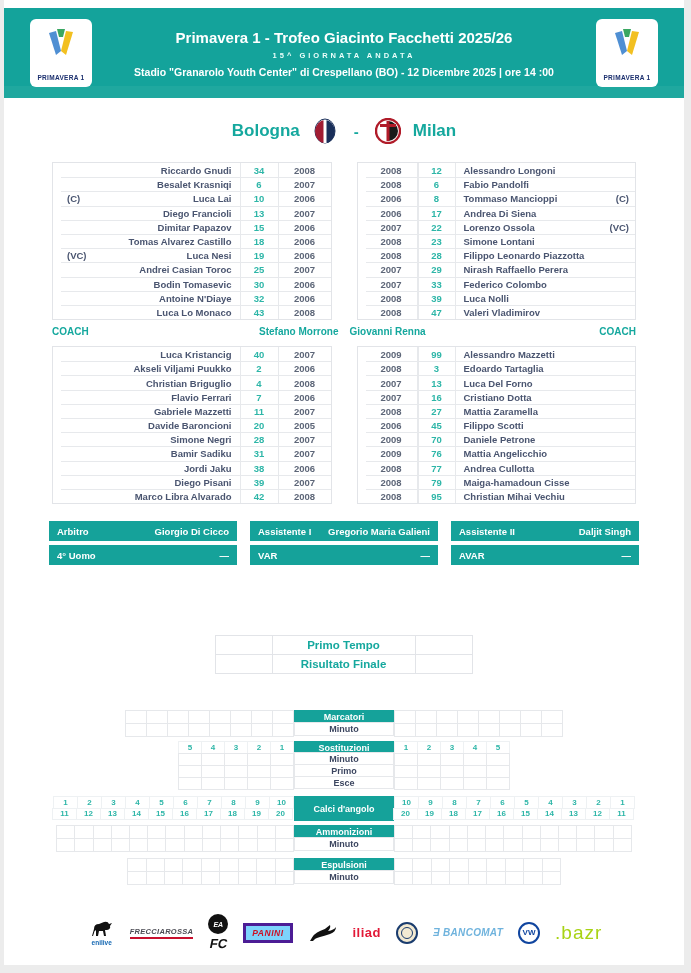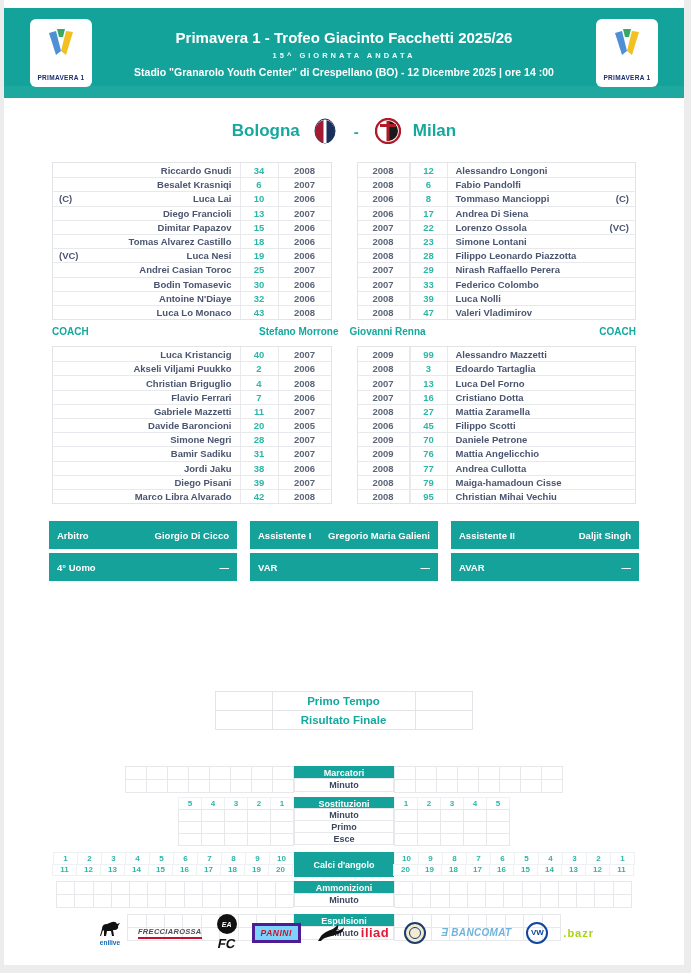--- a/index.html
+++ b/index.html
@@ -28,21 +28,21 @@
 
   
   .content { position:absolute; left:4px; right:7px; top:98px; }
   .match-row { display:flex; align-items:center; justify-content:center; gap:12px; margin-top:16px; height:34px; }
   .team-name { font-size:17px; font-weight:700; color:#15a89e; }
   .crest { width:26px; height:26px; }
   .vs { font-size:15px; font-weight:700; color:#15a89e; margin:0 4px; }
 
   
   .squads { display:grid; grid-template-columns:1fr 1fr; column-gap:25px; padding:14px 48px 0; }
-  .ptable { border:1px solid #e2e4e8; }
+  .ptable { border:1px solid #e2e4e8;padding-left:8px; }
   .prow { display:grid; height:14.2px; align-items:center; border-top:1px solid #e7e9ec; }
   .prow:first-child { border-top:none; }
   .prow.home { grid-template-columns:40px 1fr 38px 52px; }
   .prow.away { grid-template-columns:52px 38px 1fr 40px; }
   .pc { font-size:9.5px; height:100%; display:flex; align-items:center; }
   .pc.marker { color:#4a5570; font-weight:700; padding:0 6px; }
   .prow.away .pc.marker { justify-content:flex-end; }
   .pc.pname { font-weight:700; color:#4a5570; }
   .prow.home .pc.pname { justify-content:flex-end; padding-right:8px; border-right:1px solid #e7e9ec; }
   .prow.away .pc.pname { justify-content:flex-start; padding-left:8px; }
@@ -50,25 +50,25 @@
   .prow.away .pc.pnum { border-left:1px solid #e7e9ec; }
   .pc.pyear { justify-content:center; color:#5d6678; font-weight:700; }
   .prow.away .pc.pyear { border-right:1px solid #e7e9ec; }
 
   .coach-row { display:grid; grid-template-columns:1fr 1fr; column-gap:11px; padding:6px 48px 7px; }
   .coach-half { display:flex; justify-content:space-between; align-items:center; }
   .coach-half span { font-size:10px; font-weight:700; color:#15a89e; }
 
   
   .officials { display:grid; grid-template-columns:1fr 1fr 1fr; gap:4px 13px; padding:17px 45px 0; }
-  .off-bar { height:28px; background:#15a29a; color:#fff; display:flex; align-items:center; justify-content:space-between;
+  .off-bar { height:20px; background:#15a29a; color:#fff; display:flex; align-items:center; justify-content:space-between;
              padding:8px 8px; font-size:9.5px; font-weight:700; }
 
   
-  .score-table { width:257px; margin:111px auto 0; }
+  .score-table { width:257px; margin:71px auto 0; }
   .score-row { display:grid; grid-template-columns:57px 143px 57px; height:19px; }
   .score-row > div { border:1px solid #e2e4e8; margin-top:-1px; margin-left:-1px; background:#fff;
                      display:flex; align-items:center; justify-content:center; }
   .score-row .sc-label { color:#15a89e; font-weight:700; font-size:11.5px; }
 
   
   .events { width:600px; margin:36px auto 0; }
   .band { display:flex; }
   .band .bleft  { width:250px; display:flex; justify-content:flex-end; }
   .band .bmid   { width:100px; }
@@ -105,21 +105,21 @@
   .ea-fc { font-size:13px; font-weight:700; color:#111; transform:skewX(-12deg); }
   .sp-panini { background:#7dd3fc; padding:2px 6px; border:3px solid #4c1d95; }
   .sp-panini span { color:#cc1126; font-weight:700; font-style:italic; font-size:8.5px; letter-spacing:.5px; }
   .sp-iliad { color:#e21937; font-weight:700; font-size:13px; letter-spacing:.5px; }
   .sp-parm { width:22px; height:22px; border-radius:50%; border:2px solid #1a3c6e; background:#f3ead2;
              display:flex; align-items:center; justify-content:center; }
   .sp-parm i { width:12px; height:12px; border-radius:50%; border:1px solid #1a3c6e; display:block; }
   .sp-bancomat { color:#6fb3dd; font-weight:700; font-style:italic; font-size:10px; letter-spacing:.3px; }
   .sp-vw { width:22px; height:22px; border-radius:50%; border:2px solid #10459f; color:#10459f; font-weight:700;
            font-size:8px; display:flex; align-items:center; justify-content:center; }
-  .sp-bazr { color:#a8d315; font-weight:700; font-size:11px; letter-spacing:1px; }
+  .sp-bazr { color:#a8d315; font-weight:400; font-size:19px; letter-spacing:1px; }
 </style>
 </head>
 <body>
 
 <div class="page">
 
   <div class="header">
     <div class="stripe st1"></div>
     <div class="stripe st3"></div>
     <div class="stripe st5"></div>

